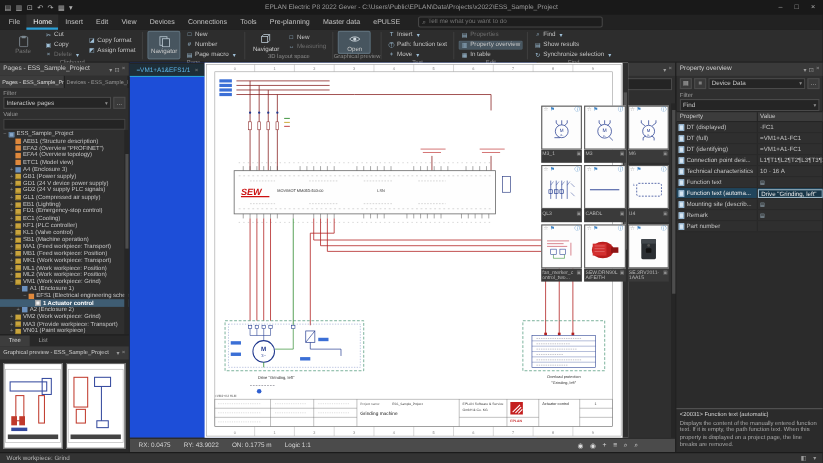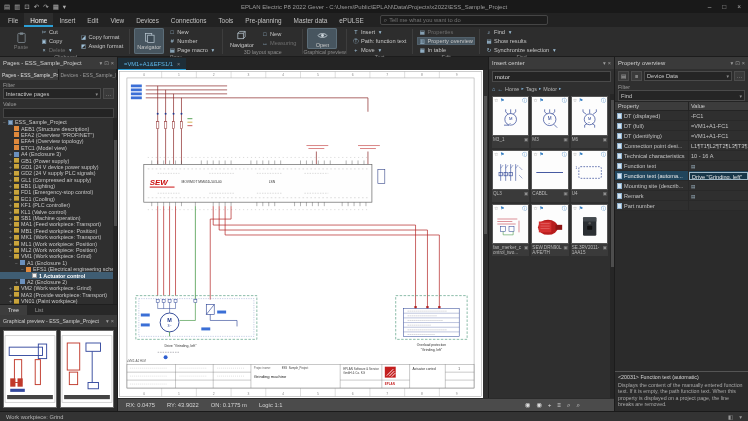--- a/index.html
+++ b/index.html
@@ -77,21 +77,21 @@
   .btabs{height:11px;display:flex;background:#282828;border-top:1px solid #1f1f1f;flex:none}
   .btab{padding:0 8px;font-size:5.4px;color:#9a9a9a;display:flex;align-items:center}
   .btab.active{background:#3d3d3d;color:#ddd}
   .pbody{height:84px;background:#2a2a2a;display:flex;gap:3px;padding:3px;flex:none}
   .thumb{flex:1;background:#fff;border:1px solid #666;overflow:hidden}
   .thumb svg{width:100%;height:100%}
 
   
   .center{flex:1;display:flex;flex-direction:column;min-width:0}
   .ctop{flex:1;display:flex;min-height:0}
-  .editor{flex:1;display:flex;flex-direction:column;min-width:0;background:#8b5cf6}
+  .editor{flex:1;display:flex;flex-direction:row;min-width:0;background:#1d4ed8}
   .etabs{height:13px;background:#242424;display:flex;align-items:flex-end;flex:none}
   .etab{height:12px;background:#1e2e38;border-bottom:1.5px solid #2b9fd6;color:#5db6e8;font-size:5.8px;
     display:flex;align-items:center;gap:4px;padding:0 6px}
   .etab .ic{color:#8a8a8a;font-size:5.5px}
   .ecanvas{flex:1;display:flex;min-height:0;background:#fff;position:relative}
   .ecanvas svg.schematic{flex:1;min-width:0}
   .vscroll{width:5px;background:#2e2e2e;position:relative;flex:none}
   .vthumb{position:absolute;top:8%;height:42%;width:3px;left:1px;background:#555}
 
   

